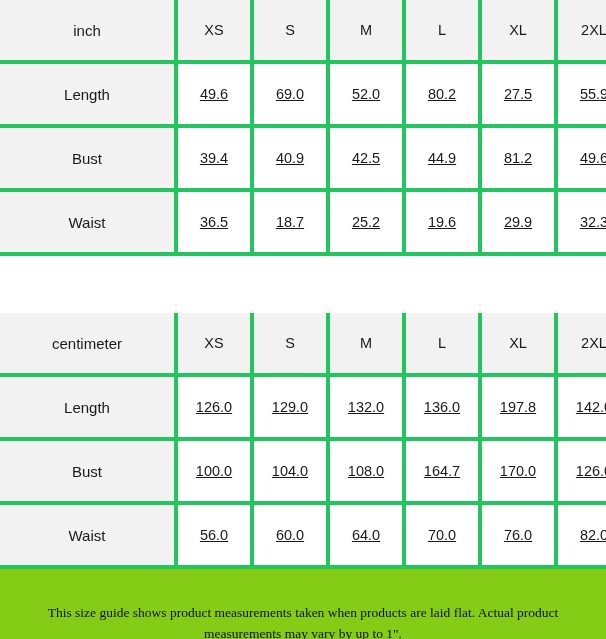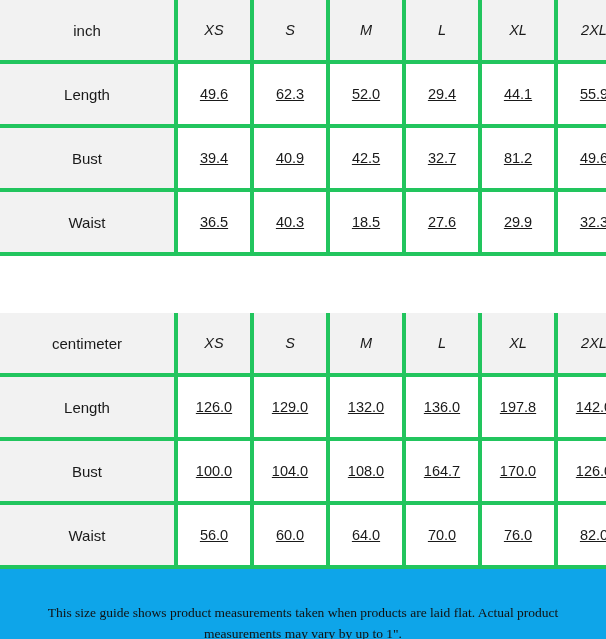--- a/index.html
+++ b/index.html
@@ -11,21 +11,21 @@
     width: 606px;
     height: 639px;
     font-family: "Liberation Sans", sans-serif;
     color: #111111;
     overflow: hidden;
   }
   .page {
     position: relative;
     width: 606px;
     height: 639px;
-    background: #0ea5e9;
+    background: #84cc16;
   }
   table.size-table {
     width: 606px;
     border-collapse: collapse;
     table-layout: fixed;
     background: #ffffff;
   }
   table.size-table td {
     border: 4px solid #22c55e;
     text-align: center;
@@ -35,21 +35,20 @@
     height: 60px;
     padding: 0;
     background: #f2f2f2;
   }
   table.size-table td.unit-cell {
     width: 174px;
     font-size: 15px;
   }
   table.size-table td.size-head {
     width: 72px;
-    font-style: italic;
   }
   table.size-table td.label-cell {
     font-size: 15px;
   }
   table.size-table td.value-cell {
     background: #ffffff;
     text-decoration: underline;
   }
   table.size-table tr.header-row td {
     background: #f2f2f2;
@@ -95,41 +94,41 @@
           <td class="size-head">XS</td>
           <td class="size-head">S</td>
           <td class="size-head">M</td>
           <td class="size-head">L</td>
           <td class="size-head">XL</td>
           <td class="size-head">2XL</td>
         </tr>
         <tr>
           <td class="label-cell">Length</td>
           <td class="value-cell">49.6</td>
-          <td class="value-cell">62.3</td>
+          <td class="value-cell">69.0</td>
           <td class="value-cell">52.0</td>
-          <td class="value-cell">29.4</td>
-          <td class="value-cell">44.1</td>
+          <td class="value-cell">80.2</td>
+          <td class="value-cell">27.5</td>
           <td class="value-cell">55.9</td>
         </tr>
         <tr>
           <td class="label-cell">Bust</td>
           <td class="value-cell">39.4</td>
           <td class="value-cell">40.9</td>
           <td class="value-cell">42.5</td>
-          <td class="value-cell">32.7</td>
+          <td class="value-cell">44.9</td>
           <td class="value-cell">81.2</td>
           <td class="value-cell">49.6</td>
         </tr>
         <tr>
           <td class="label-cell">Waist</td>
           <td class="value-cell">36.5</td>
-          <td class="value-cell">40.3</td>
-          <td class="value-cell">18.5</td>
-          <td class="value-cell">27.6</td>
+          <td class="value-cell">18.7</td>
+          <td class="value-cell">25.2</td>
+          <td class="value-cell">19.6</td>
           <td class="value-cell">29.9</td>
           <td class="value-cell">32.3</td>
         </tr>
       </tbody>
     </table>
   </div>
 
   <div class="spacer"></div>
 
   <div class="table-block">

